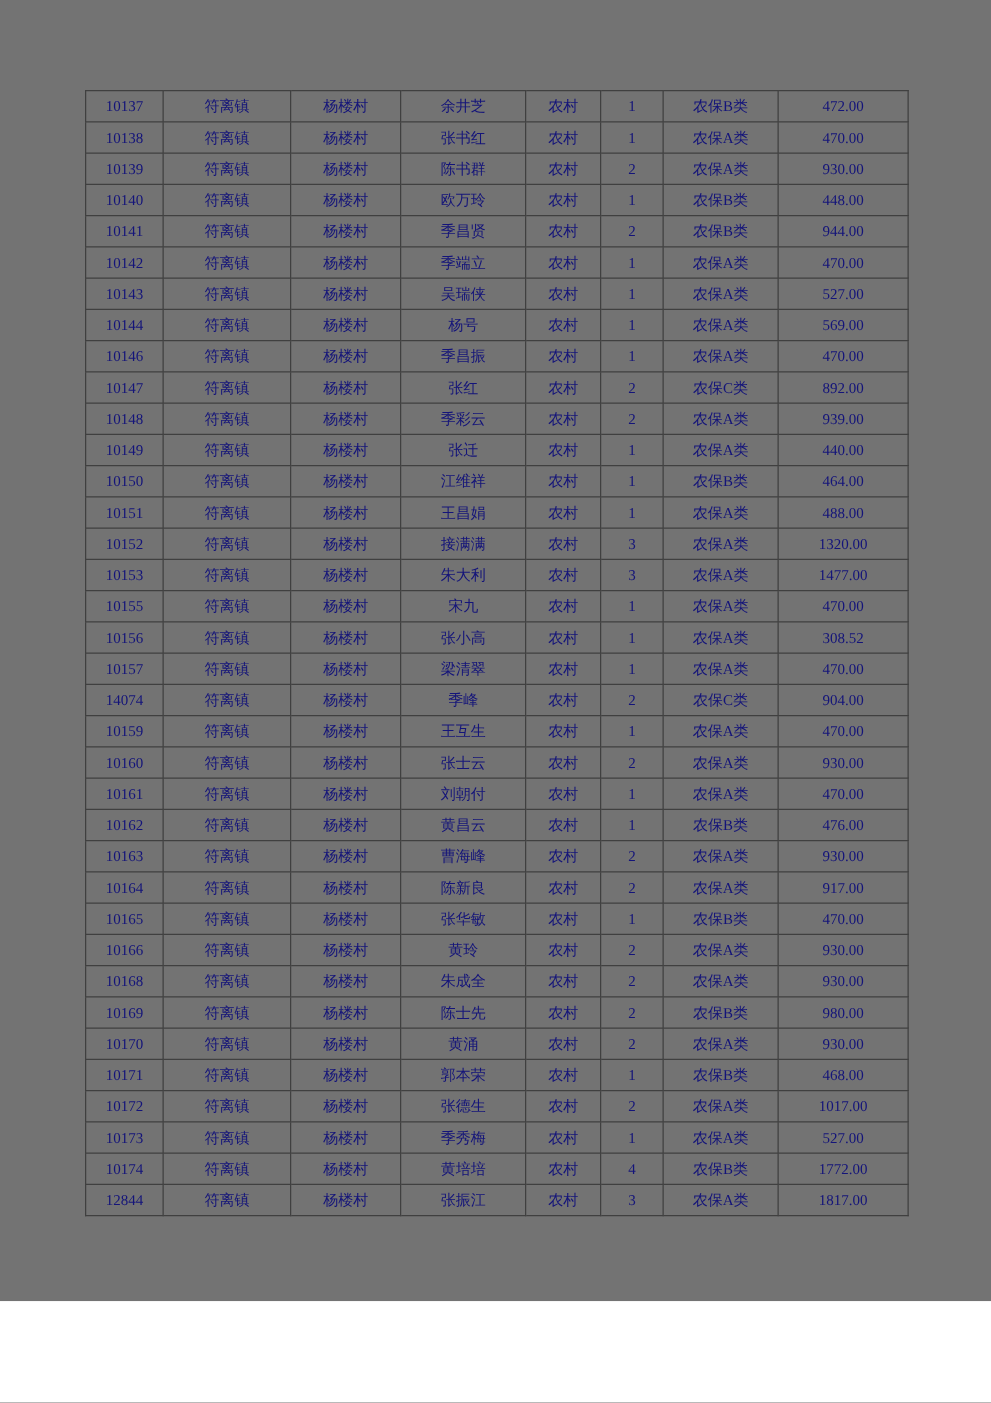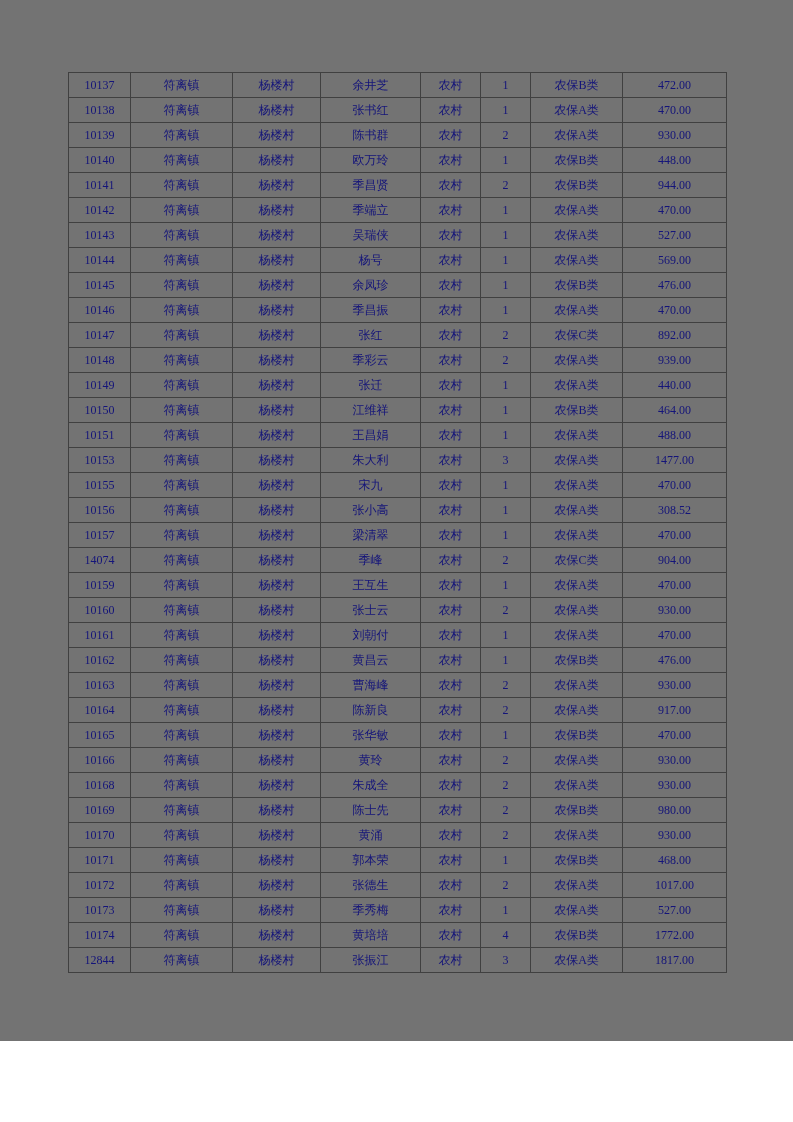--- a/index.html
+++ b/index.html
@@ -139,30 +139,20 @@
           <td class="col-serial">10144</td>
           <td class="col-town">符离镇</td>
           <td class="col-village">杨楼村</td>
           <td class="col-person-name">杨号</td>
           <td class="col-household-type">农村</td>
           <td class="col-person-count">1</td>
           <td class="col-insurance-category">农保A类</td>
           <td class="col-amount">569.00</td>
         </tr>
         <tr>
-          <td class="col-serial">10145</td>
-          <td class="col-town">符离镇</td>
-          <td class="col-village">杨楼村</td>
-          <td class="col-person-name">余凤珍</td>
-          <td class="col-household-type">农村</td>
-          <td class="col-person-count">1</td>
-          <td class="col-insurance-category">农保B类</td>
-          <td class="col-amount">476.00</td>
-        </tr>
-        <tr>
           <td class="col-serial">10146</td>
           <td class="col-town">符离镇</td>
           <td class="col-village">杨楼村</td>
           <td class="col-person-name">季昌振</td>
           <td class="col-household-type">农村</td>
           <td class="col-person-count">1</td>
           <td class="col-insurance-category">农保A类</td>
           <td class="col-amount">470.00</td>
         </tr>
         <tr>
@@ -207,20 +197,30 @@
         </tr>
         <tr>
           <td class="col-serial">10151</td>
           <td class="col-town">符离镇</td>
           <td class="col-village">杨楼村</td>
           <td class="col-person-name">王昌娟</td>
           <td class="col-household-type">农村</td>
           <td class="col-person-count">1</td>
           <td class="col-insurance-category">农保A类</td>
           <td class="col-amount">488.00</td>
+        </tr>
+        <tr>
+          <td class="col-serial">10152</td>
+          <td class="col-town">符离镇</td>
+          <td class="col-village">杨楼村</td>
+          <td class="col-person-name">接满满</td>
+          <td class="col-household-type">农村</td>
+          <td class="col-person-count">3</td>
+          <td class="col-insurance-category">农保A类</td>
+          <td class="col-amount">1320.00</td>
         </tr>
         <tr>
           <td class="col-serial">10153</td>
           <td class="col-town">符离镇</td>
           <td class="col-village">杨楼村</td>
           <td class="col-person-name">朱大利</td>
           <td class="col-household-type">农村</td>
           <td class="col-person-count">3</td>
           <td class="col-insurance-category">农保A类</td>
           <td class="col-amount">1477.00</td>

